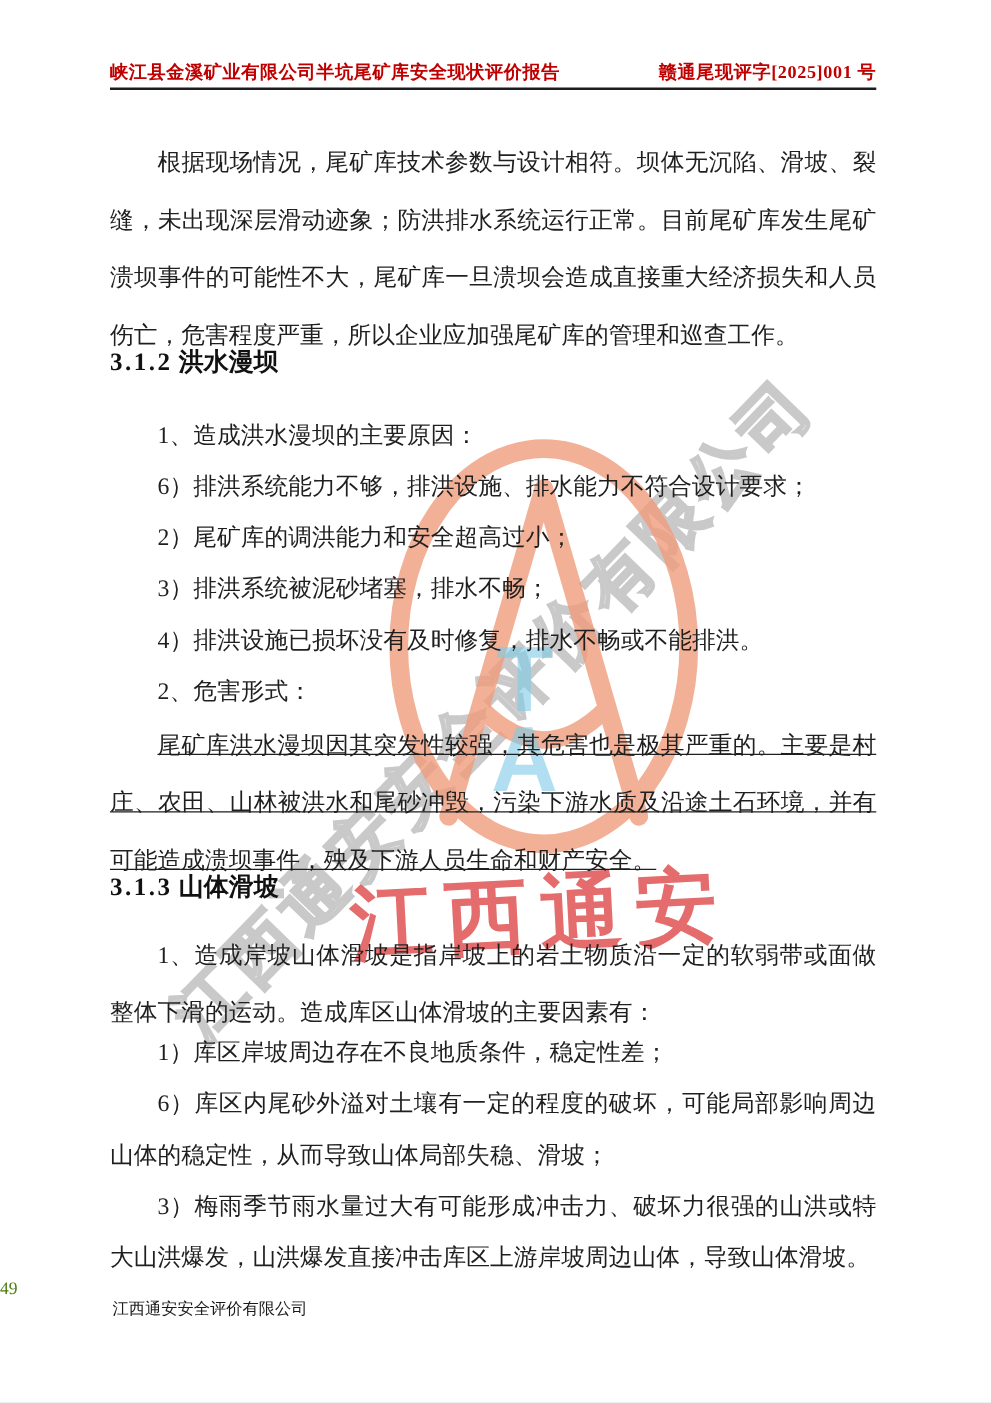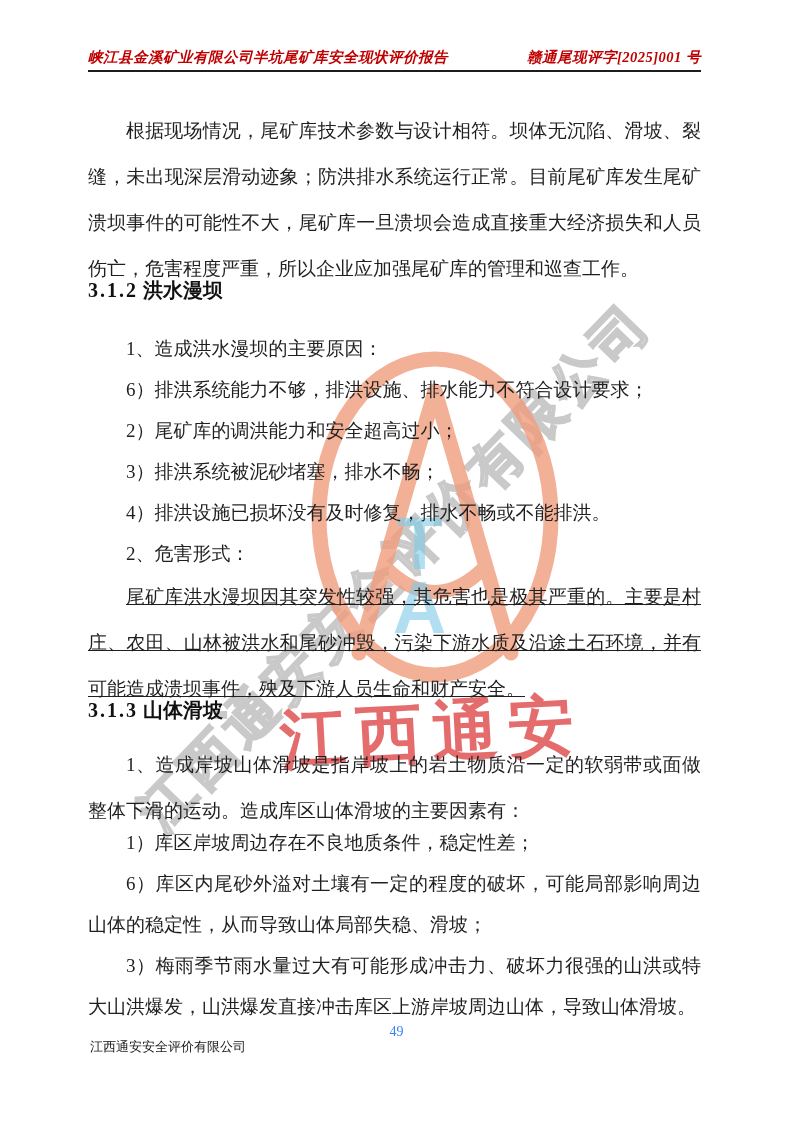--- a/index.html
+++ b/index.html
@@ -6,41 +6,41 @@
   .page{
     position:relative;
     width:793px;height:1122px;
     background:#ffffff;
     overflow:hidden;
     font-family:"Liberation Serif","DejaVu Serif",serif;
     color:#1f1f1f;
   }
   
   .hdr{position:absolute;left:88px;right:92px;top:48px;z-index:2;
-       display:flex;justify-content:space-between;align-items:flex-end;font-style:italic;}
+       display:flex;justify-content:space-between;align-items:flex-end;}
   .hdr span{font-size:14.5px;font-weight:bold;color:#c00000;letter-spacing:.5px;white-space:nowrap;}
   .hdr-rule{position:absolute;left:88px;right:92px;top:70px;height:2px;background:#1c1c1c;z-index:2;}
   
   .content{position:absolute;left:88px;top:100px;width:613px;z-index:2;}
   .p,.li{font-size:19px;text-align:justify;text-indent:2em;margin:0;}
   .p{line-height:46px;}
   .li{line-height:41px;}
   .h{font-size:20px;font-weight:bold;color:#111;line-height:28px;margin:0;}
   .h .num{letter-spacing:2px;}
   .h .ht{margin-left:5px;}
   .b0{margin-top:8px;}
   .b1{margin-top:-16px;}
   .b2{margin-top:24px;}
   .b8{margin-top:0;text-decoration:underline;}
   .b9{margin-top:-16px;}
   .b10{margin-top:18px;}
   .b11{margin-top:-12px;}
   
-  .pagenum{position:absolute;left:0;width:100%;top:1024px;text-align:center;
-           font-size:14px;color:#3b82f6;z-index:2;}
+  .pagenum{position:absolute;left:0;width:100%;top:1024px;text-align:left;
+           font-size:14px;color:#4d7c0f;z-index:2;}
   .foot-co{position:absolute;left:90px;top:1038px;font-size:13px;color:#1a1a1a;z-index:2;}
   
   .wm{position:absolute;inset:0;z-index:1;pointer-events:none;}
   .wm-diag{
     position:absolute;left:-15px;top:540px;width:820px;text-align:center;
     font-size:54px;font-weight:bold;line-height:1;letter-spacing:5px;
     color:rgba(201,201,201,0.25);
     -webkit-text-stroke:2.2px #c9c9c9;
     transform:rotate(-46deg);
     white-space:nowrap;

